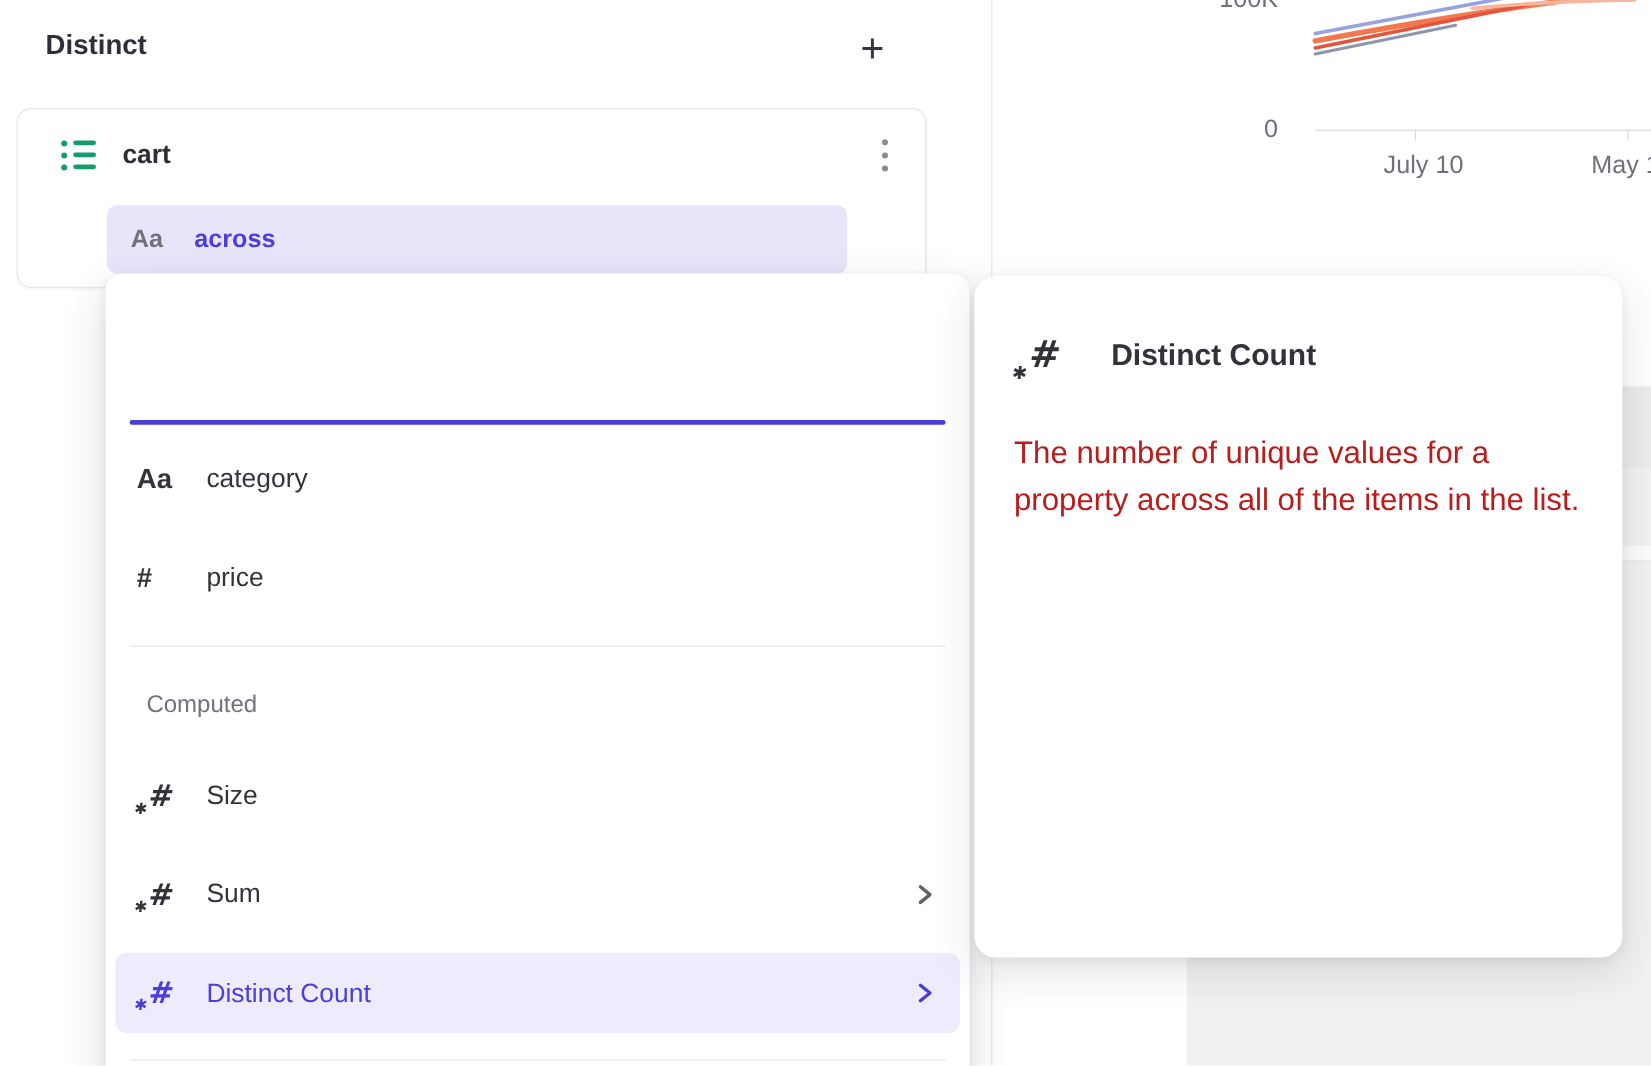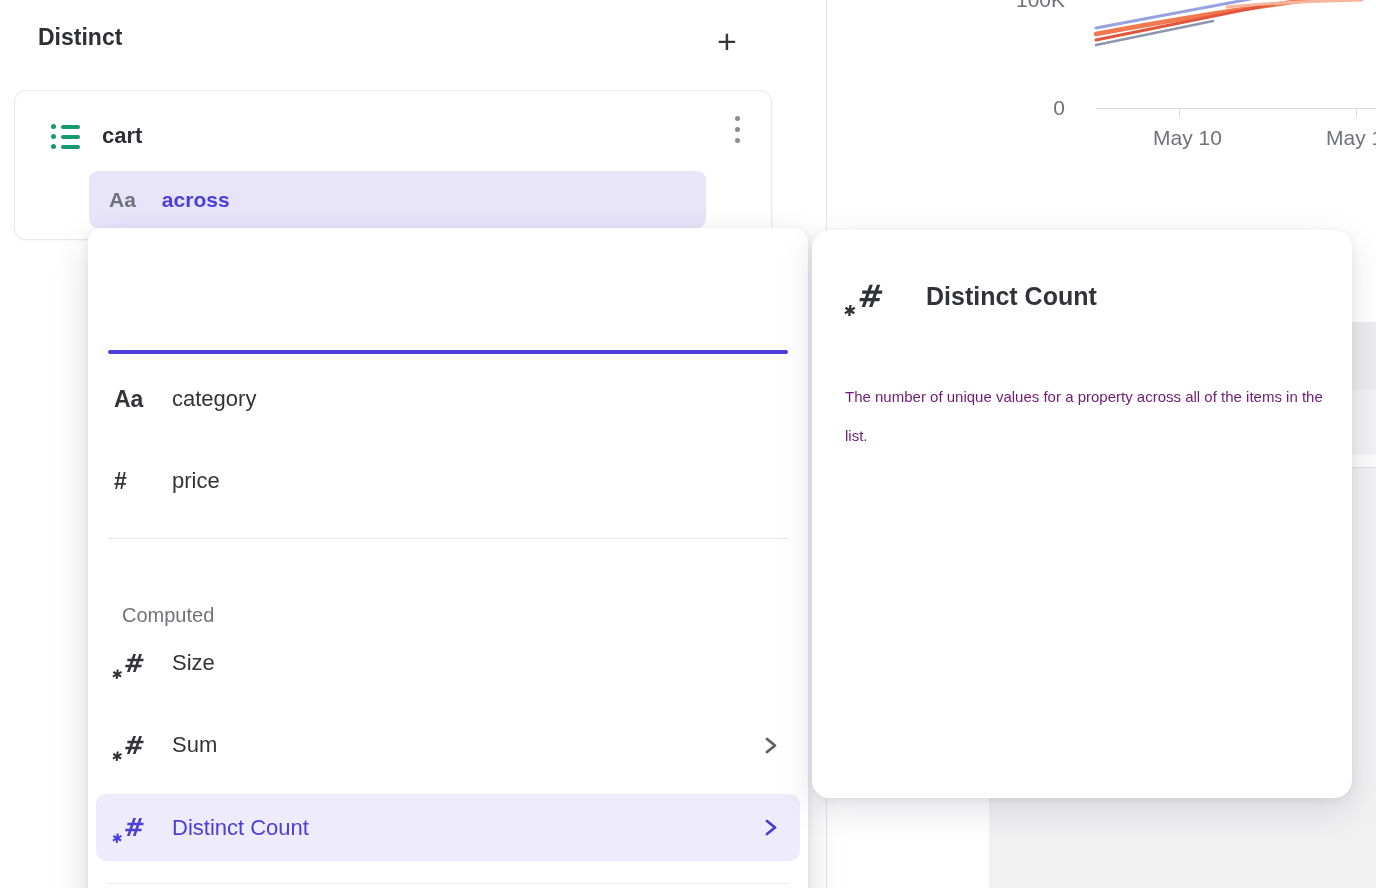--- a/index.html
+++ b/index.html
@@ -39,21 +39,21 @@
     display:flex; align-items:center; justify-content:center;
     font-size:34px; font-weight:300; color:#35353c; cursor:pointer; line-height:1;
   }
 
   
   .bd-card {
     position:absolute; left:14px; top:90px; width:758px; height:150px;
     background:#fff; border:1px solid #e8e8ea; border-radius:12px;
     box-shadow:0 1px 3px rgba(0,0,0,0.04);
   }
-  .cart-row { position:absolute; left:36px; top:18px; height:40px; display:flex; align-items:flex-end; }
+  .cart-row { position:absolute; left:36px; top:18px; height:40px; display:flex; align-items:center; }
   .list-icon { display:inline-flex; flex-direction:column; gap:5px; margin-right:22px; }
   .list-icon .li-row { display:flex; align-items:center; gap:5px; }
   .list-icon .li-dot { width:5px; height:5px; border-radius:50%; background:#169a70; }
   .list-icon .li-bar { width:19px; height:4px; border-radius:2px; background:#169a70; }
   .cart-label { font-size:22px; font-weight:600; color:#2e2e36; }
   .kebab { position:absolute; right:22px; top:16px; width:24px; height:44px;
     display:flex; flex-direction:column; align-items:center; justify-content:center; gap:6px; cursor:pointer; }
   .kebab i { width:5px; height:5px; border-radius:50%; background:#8a8a92; }
   .prop-chip {
     position:absolute; left:74px; top:80px; width:617px; height:57px;
@@ -78,42 +78,42 @@
   .accent-line { position:absolute; left:20px; top:122px; width:680px; height:4px;
     background:#4a3dd8; border-radius:3px; }
   .dd-row { position:absolute; left:8px; width:704px; height:82px;
     display:flex; align-items:center; cursor:pointer; border-radius:10px; }
   .dd-row .row-icon { width:58px; margin-left:18px; font-size:23px; font-weight:600; color:#33333a; flex:none; }
   .dd-row .row-label { font-size:22px; font-weight:500; color:#33333a; }
   .dd-row .chev { margin-left:auto; margin-right:22px; color:#5f5f66; display:flex; }
   .row-category { top:130px; } .row-price { top:212px; }
   .dd-divider { position:absolute; left:20px; width:680px; height:1px; background:#e8e8ea; }
   .divider-1 { top:310px; } .divider-2 { top:655px; }
-  .section-label { position:absolute; left:34px; top:348px; font-size:20px; color:#72727b;margin-top:28px; }
+  .section-label { position:absolute; left:34px; top:348px; font-size:20px; color:#72727b; }
   .row-size { top:394px; } .row-sum { top:476px; }
   .row-distinct { top:566px; height:67px; background:#edebfc; }
   .row-distinct .row-label, .row-distinct .row-icon { color:#4b3ed9; }
   .row-distinct .chev { color:#4a3dd8; }
   .hashstar { position:relative; display:inline-block; font-family:"DejaVu Sans","Liberation Sans",sans-serif;
     font-weight:600; transform:skewX(-6deg); }
   .hashstar .star { position:absolute; left:-11px; bottom:-4px; font-size:13px; font-weight:400; }
   .row-icon .hashstar { font-size:25px; margin-left:10px; }
 
   
   .tooltip {
     position:absolute; left:812px; top:230px; width:540px; height:568px;
     background:#fff; border-radius:18px; z-index:30;
     box-shadow:0 12px 34px rgba(40,40,60,0.13), 0 2px 8px rgba(40,40,60,0.06);
   }
   .tt-head { position:absolute; left:46px; top:48px; display:flex; align-items:center; }
   .tt-icon { font-size:31px; font-weight:600; color:#32323a; }
   .tt-icon .hashstar .star { font-size:15px; left:-13px; bottom:-6px; }
   .tt-title { margin-left:42px; font-size:25px; font-weight:700; color:#32323a; }
   .tt-desc { position:absolute; left:33px; top:128px; width:478px;
-    font-size:15px; line-height:38.5px; color:#701a75;margin-top:20px; }
+    font-size:26px; line-height:38.5px; color:#b91c1c; }
 </style>
 </head>
 <body>
 
 <div class="right-panel">
   <div class="band-a"></div>
   <div class="band-b"></div>
   <div class="band-gap"></div>
   <div class="band-c"></div>
 
@@ -123,21 +123,21 @@
       <path d="M269,34 C350,19 430,6 505,-3" fill="none" stroke-width="4.5" stroke-linecap="round" stroke="#f3784f"></path>
       <path d="M269,40 L446,4" fill="none" stroke-width="3" stroke-linecap="round" stroke="#e2553b"></path>
       <path d="M269,45 L386,21" fill="none" stroke-width="2.5" stroke-linecap="round" stroke="#8e96ad"></path>
       <path d="M400,7 C450,2 490,1 535,0" fill="none" stroke-width="3" stroke-linecap="round" stroke="#f6b79e"></path>
     </svg>
     <div class="ylabel ylabel-100k">100K</div>
     <div class="ylabel ylabel-0">0</div>
     <div class="xaxis"></div>
     <div class="xtick xtick-1"></div>
     <div class="xtick xtick-2"></div>
-    <div class="xlabel xlabel-1">May 10</div>
+    <div class="xlabel xlabel-1">July 10</div>
     <div class="xlabel xlabel-2">May 1</div>
   </div>
 </div>
 
 <div class="bd-title">Distinct</div>
 <div class="add-btn">+</div>
 
 <div class="bd-card">
   <div class="cart-row">
     <span class="list-icon">

